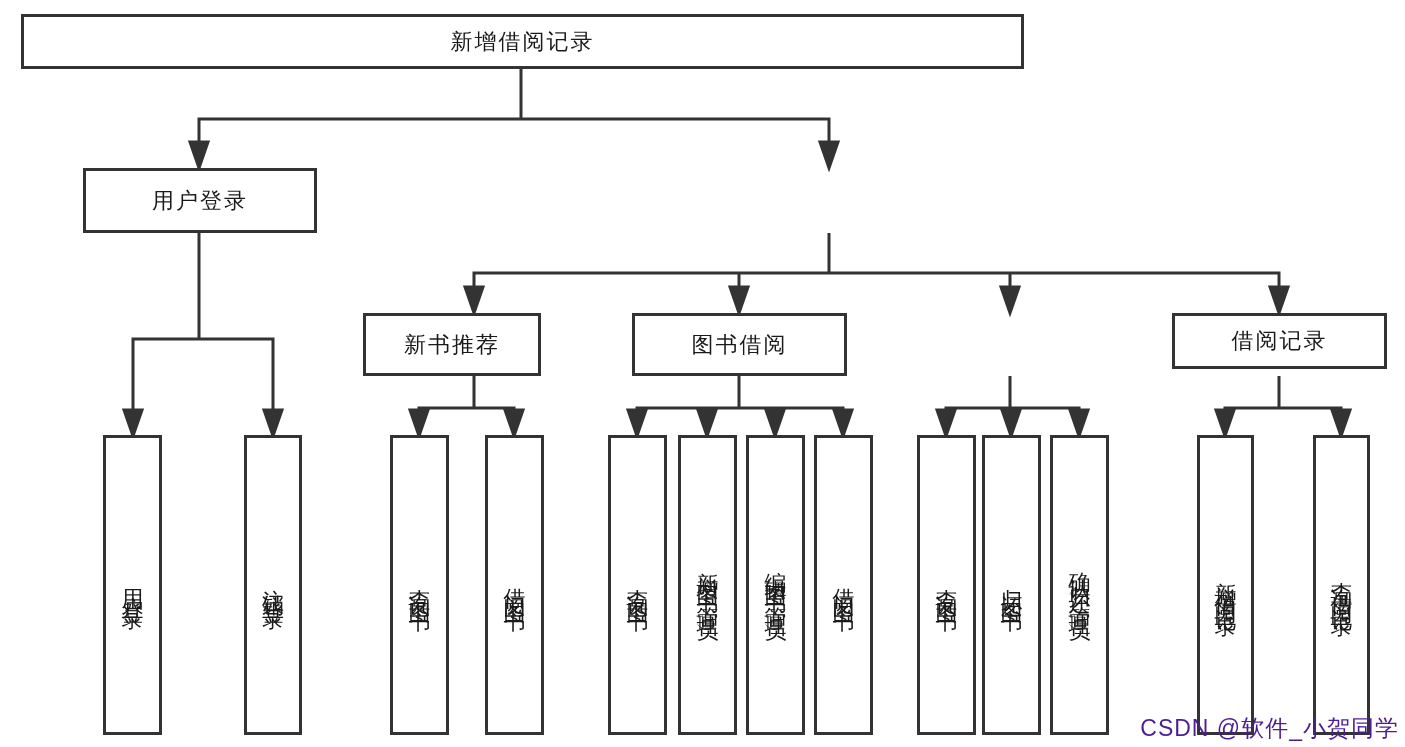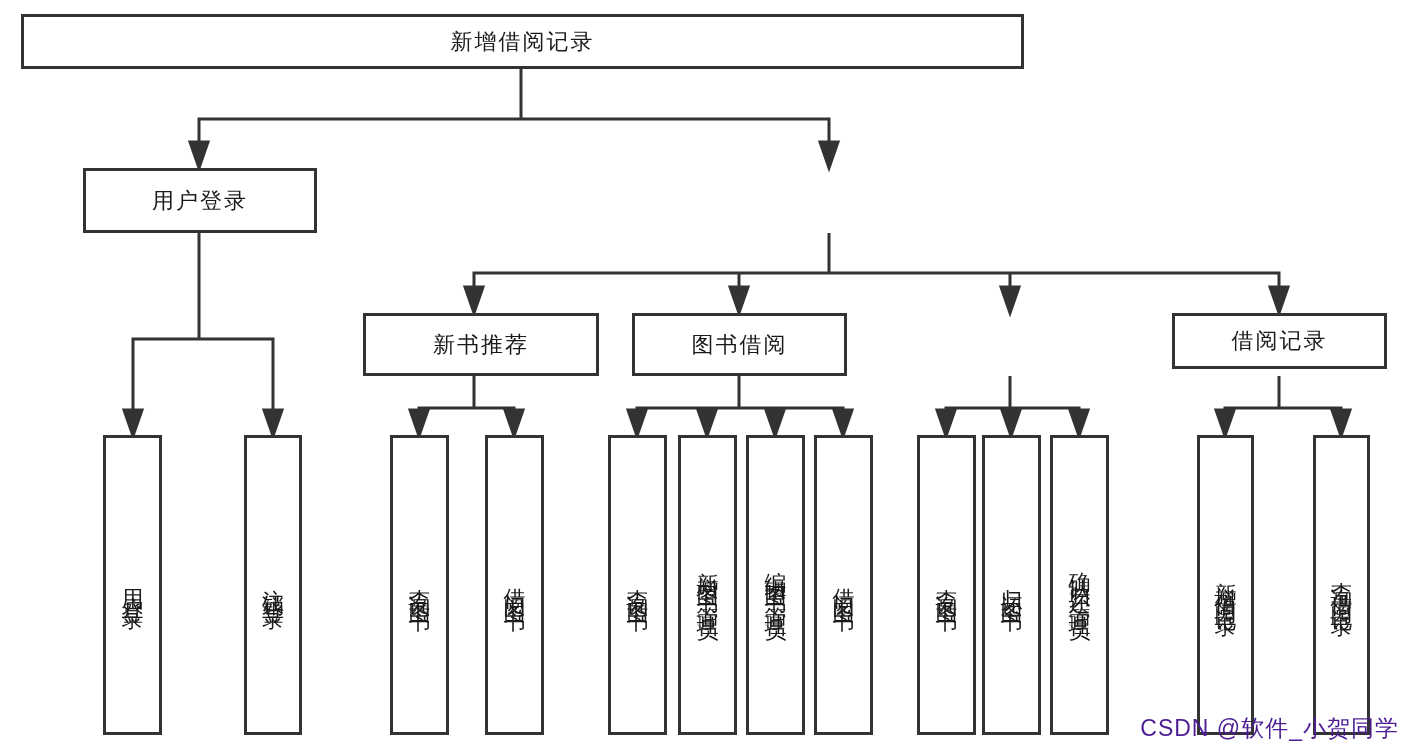--- a/index.html
+++ b/index.html
@@ -101,21 +101,21 @@
   </svg>
 
   <div class="node hbox" style="left:21px;top:14px;width:1003px;height:55px">
     <span>新增借阅记录</span>
   </div>
 
   <div class="node hbox" style="left:83px;top:168px;width:234px;height:65px">
     <span>用户登录</span>
   </div>
 
-  <div class="node hbox" style="left:363px;top:313px;width:236px;height:63px">
+  <div class="node hbox" style="left:363px;top:313px;width:178px;height:63px">
     <span>新书推荐</span>
   </div>
   <div class="node hbox" style="left:632px;top:313px;width:215px;height:63px">
     <span>图书借阅</span>
   </div>
   <div class="node hbox" style="left:1172px;top:313px;width:215px;height:56px">
     <span>借阅记录</span>
   </div>
 
   <div class="node vbox" style="left:103px;top:435px;width:59px;height:300px">

